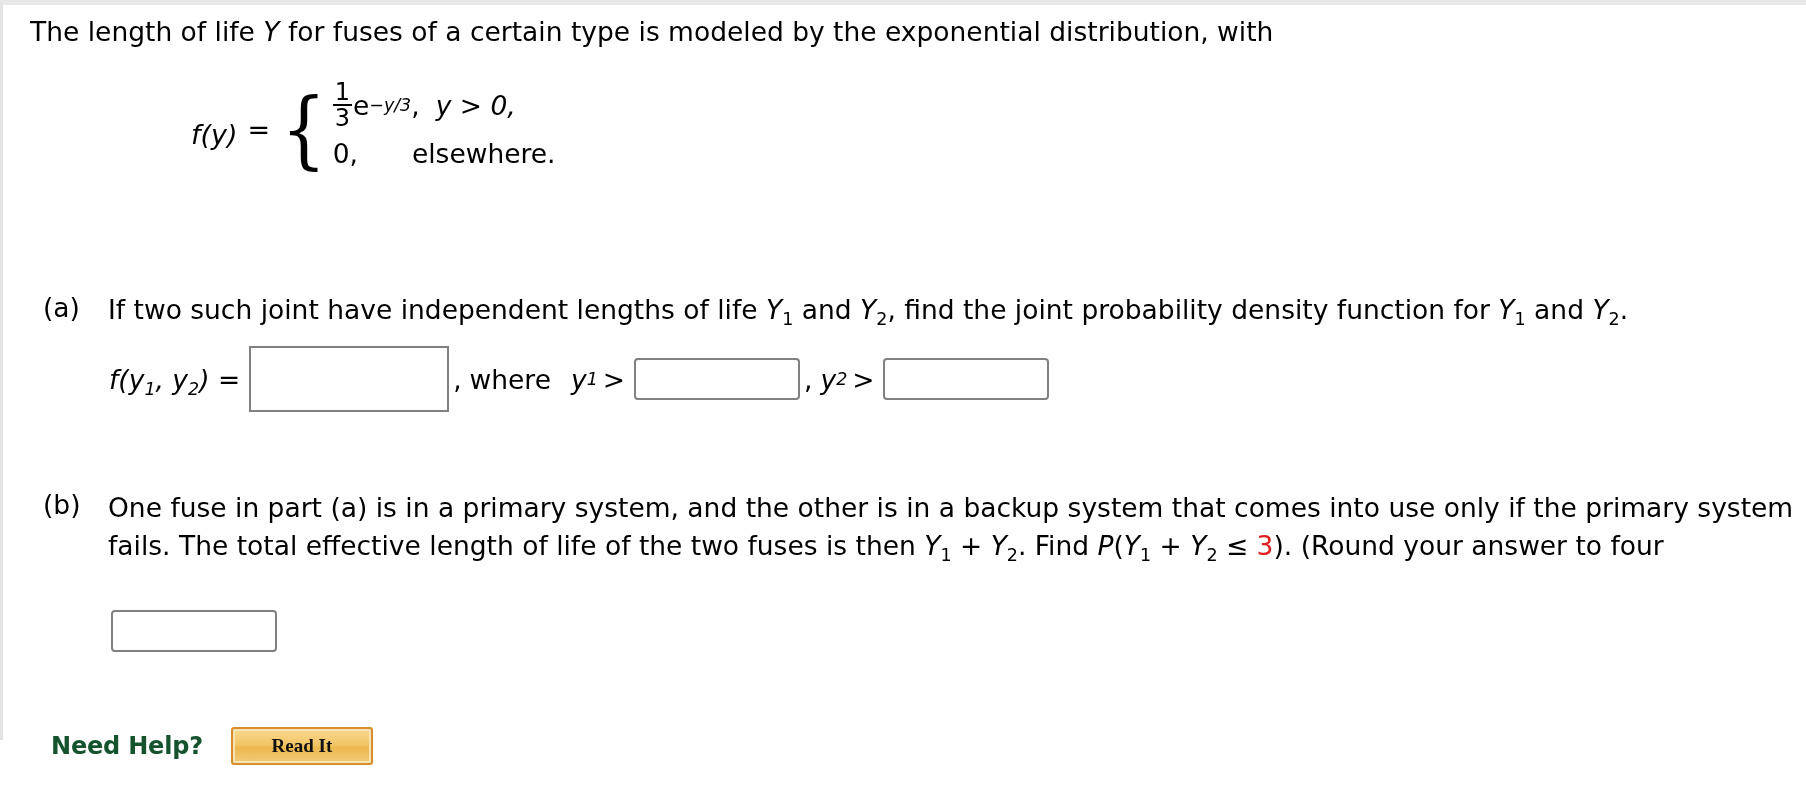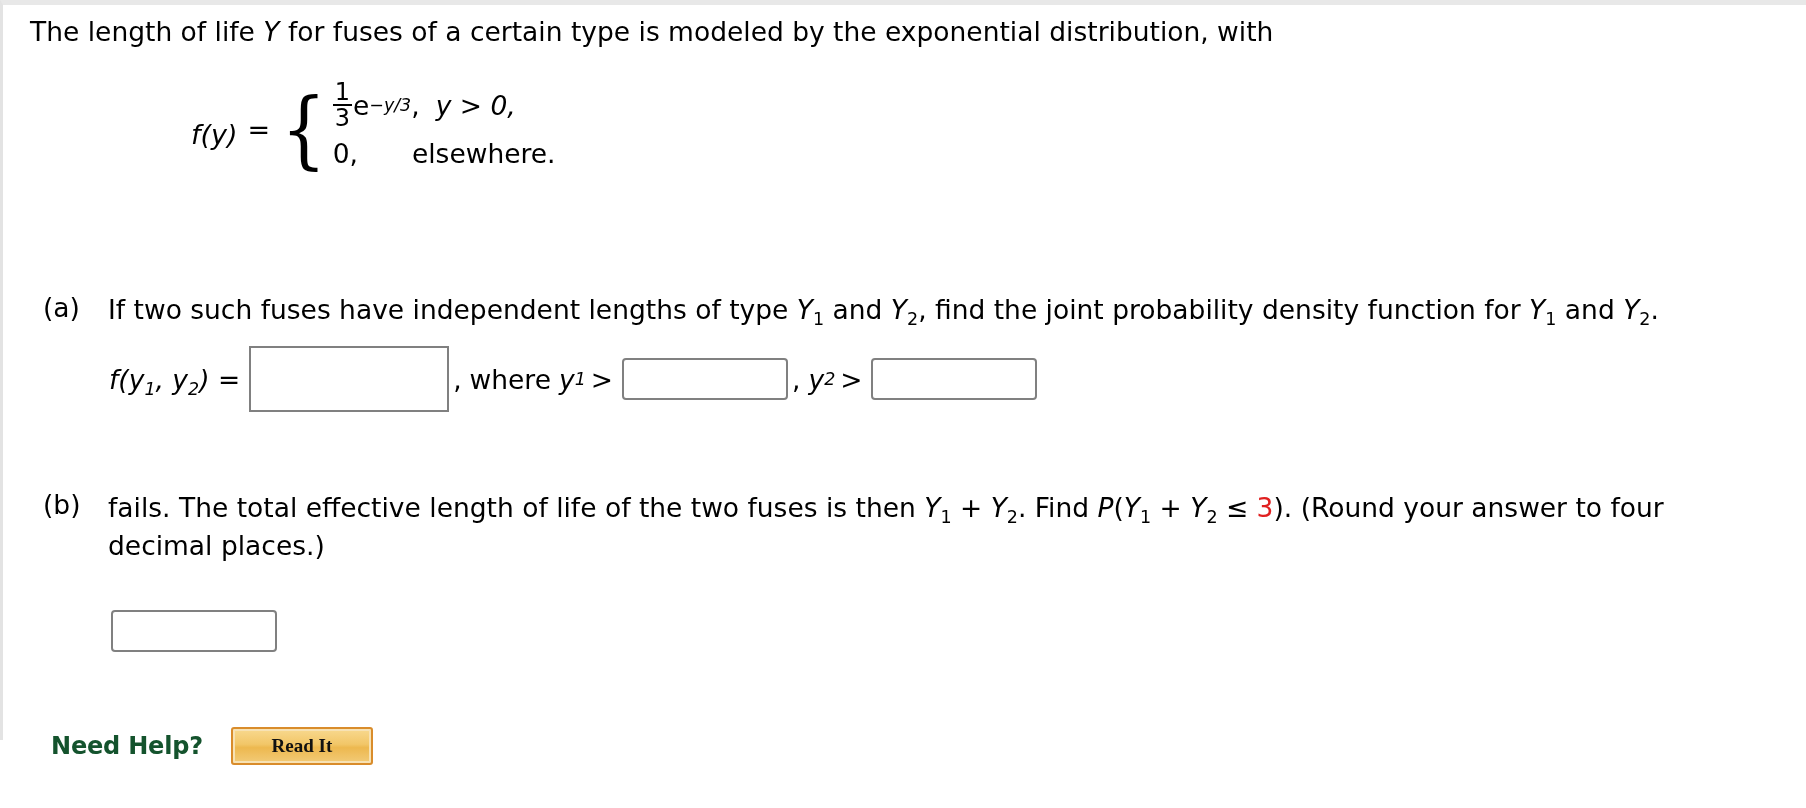--- a/index.html
+++ b/index.html
@@ -156,21 +156,21 @@
     border-radius: 4px;
     background: #ffffff;
     box-sizing: border-box;
     display: inline-block;
     font-family: "DejaVu Sans", sans-serif;
     font-size: 22px;
     padding: 0 6px;
     outline: none;
   }
   .sep { margin: 0 8px 0 4px; }
-  .where { margin-right: 8px; }
+  .where { margin-right: 20px; }
   .gt { margin: 0 9px 0 5px; }
 
   
   .ans-b {
     position: absolute;
     left: 108px;
     top: 605px;
   }
 
   
@@ -234,21 +234,21 @@
       <div class="case-row">
         <span>0,</span>
         <span class="case-cond2">elsewhere.</span>
       </div>
     </div>
   </div>
 
 
   <div class="part-label part-a-label">(a)</div>
   <div class="para part-a-text">
-    <span>If two such fuses have independent lengths of type </span><span class="ital">Y</span><sub>1</sub><span> and </span><span class="ital">Y</span><sub>2</sub><span>, find the joint probability density function for </span><span class="ital">Y</span><sub>1</sub><span> and </span><span class="ital">Y</span><sub>2</sub><span>.</span>
+    <span>If two such joint have independent lengths of life </span><span class="ital">Y</span><sub>1</sub><span> and </span><span class="ital">Y</span><sub>2</sub><span>, find the joint probability density function for </span><span class="ital">Y</span><sub>1</sub><span> and </span><span class="ital">Y</span><sub>2</sub><span>.</span>
   </div>
 
   <div class="ans-row-a">
     <span class="lbl-fy"><span>f</span><span>(</span><span>y</span><sub>1</sub><span>, </span><span>y</span><sub>2</sub><span>)</span><span> =</span></span>
 
     <input class="box-big" type="text" value="" style="">
 
     <span class="sep">,</span>
     <span class="where">where</span>
     <span class="ital">y</span>
@@ -260,22 +260,22 @@
     <span class="sep">,</span>
     <span class="ital">y</span>
       <sub class="ital">2</sub>
     <span class="gt">&gt;</span>
 
     <input class="box-small" type="text" value="" style="">
   </div>
 
   <div class="part-label part-b-label">(b)</div>
   <div class="part-b-text">
+    <span class="ln">One fuse in part (a) is in a primary system, and the other is in a backup system that comes into use only if the primary system</span>
     <span class="ln"><span>fails. The total effective length of life of the two fuses is then </span><span class="ital">Y</span><sub>1</sub><span> + </span><span class="ital">Y</span><sub>2</sub><span>. Find </span><span class="ital">P</span><span>(</span><span class="ital">Y</span><sub>1</sub><span> + </span><span class="ital">Y</span><sub>2</sub><span> ≤ </span><span class="red">3</span><span>)</span><span>. (Round your answer to four</span></span>
-    <span class="ln">decimal places.)</span>
   </div>
 
   <input class="box-small ans-b" type="text" value="" style="">
 
   <div class="help-wrap">
     <span class="need-help">Need Help?</span>
     <button class="read-btn">Read It</button>
   </div>
 
 </div>

